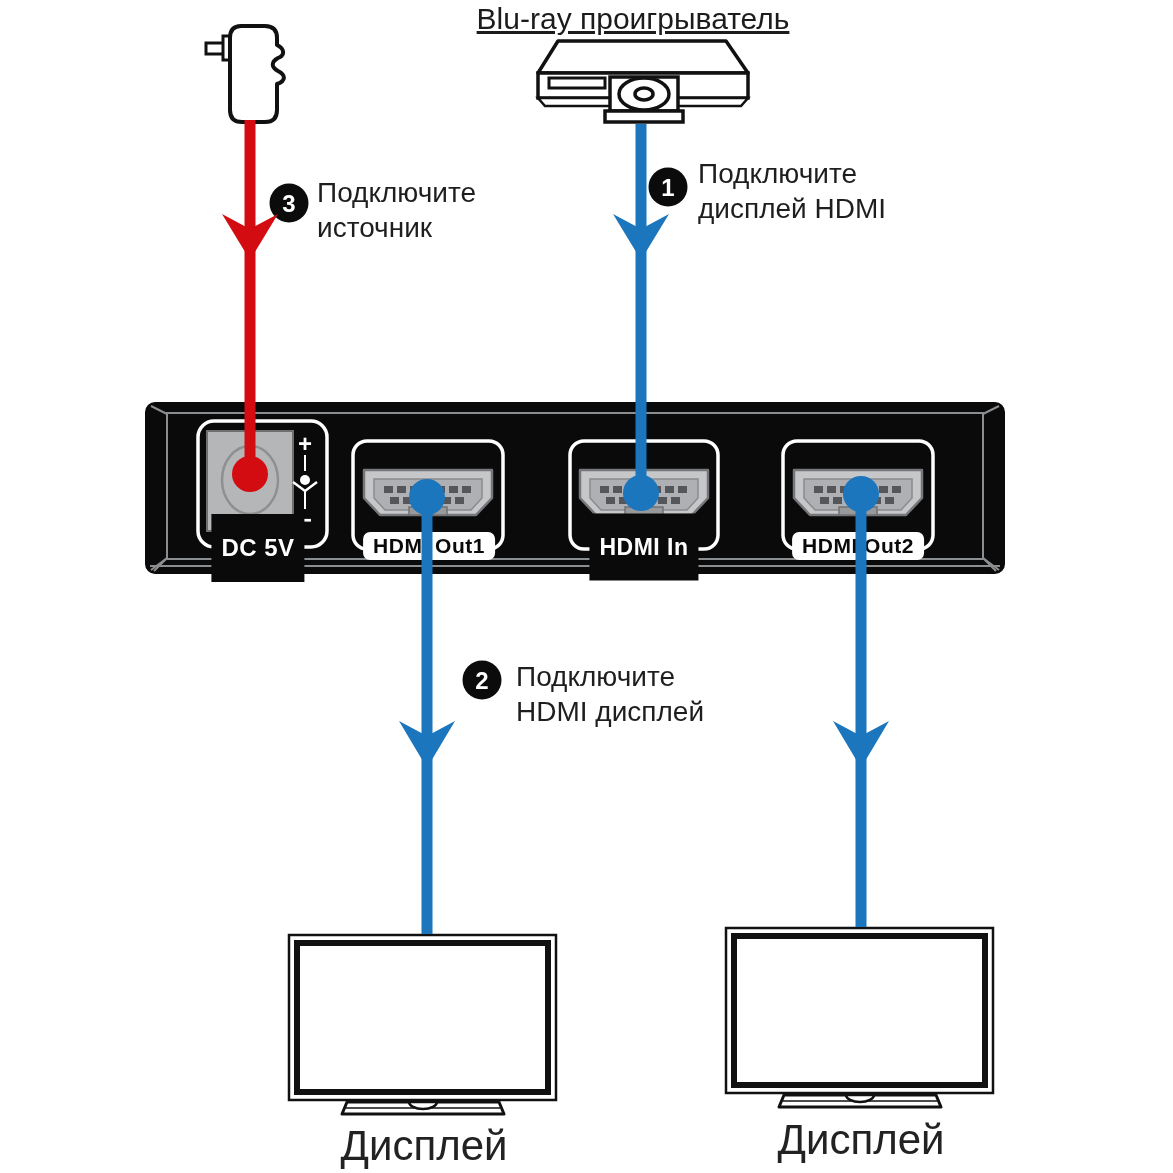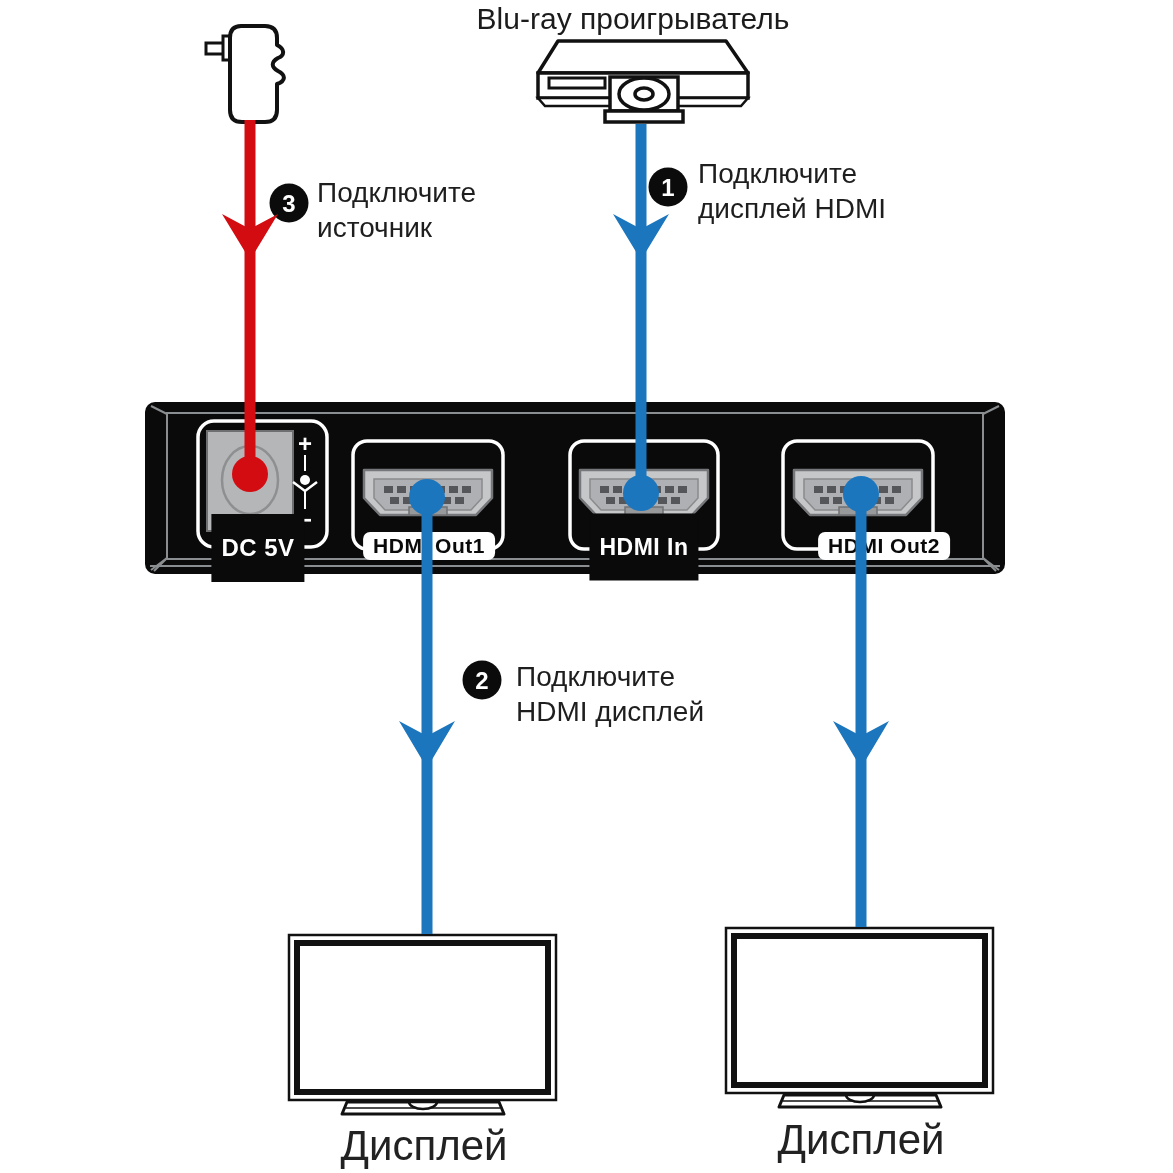--- a/index.html
+++ b/index.html
@@ -4,21 +4,21 @@
 <style>
   html,body{margin:0;padding:0;background:#ffffff;}
   .stage{
     position:relative;width:1173px;height:1173px;background:#ffffff;overflow:hidden;
     font-family:"Liberation Sans", sans-serif;
   }
   .abs{position:absolute;}
   .layer{left:0;top:0;width:1173px;height:1173px;pointer-events:none;}
   .title{
     left:633px;top:2px;transform:translateX(-50%);
-    font-size:30px;color:#1c1c1c;white-space:nowrap;
+    font-size:30px;color:#1c1c1c;white-space:nowrap;text-decoration:underline;
   }
   .step-badge{
     width:39px;height:39px;border-radius:50%;background:#0b0b0b;color:#ffffff;
     display:flex;align-items:center;justify-content:center;
     font-size:24px;font-weight:bold;transform:translate(-50%,-50%);
   }
   .step-text{
     font-size:28px;line-height:35px;color:#1e1e1e;white-space:nowrap;
   }
   .port-label-dark{
@@ -188,21 +188,21 @@
     <div>Подключите</div>
     <div>HDMI дисплей</div>
   </div>
 
   <div class="abs polarity" style="left:305px;top:444px;">+</div>
   <div class="abs polarity" style="left:305px;top:520px;">−</div>
 
   <div class="abs port-label-dark" style="left:258px;top:548px;font-size:24px;">DC 5V</div>
   <div class="abs port-badge" style="left:429px;top:546px;">HDMI Out1</div>
   <div class="abs port-label-dark" style="left:644px;top:547px;">HDMI In</div>
-  <div class="abs port-badge" style="left:884px;top:546px;">HDMI Out2</div>
+  <div class="abs port-badge" style="left:858px;top:546px;">HDMI Out2</div>
 
   <div class="abs display-label" style="left:424px;top:1122px;">Дисплей</div>
   <div class="abs display-label" style="left:861px;top:1116px;">Дисплей</div>
 
   <svg class="abs layer" viewBox="0 0 1173 1173">
 
     <g>
       <line x1="250" y1="120" x2="250" y2="474" stroke="#d30c11" stroke-width="11"></line>
       <polygon points="250,260 222,214 250,229 278,214" fill="#d30c11"></polygon>
       <circle cx="250" cy="474" r="18" fill="#d30c11"></circle>

